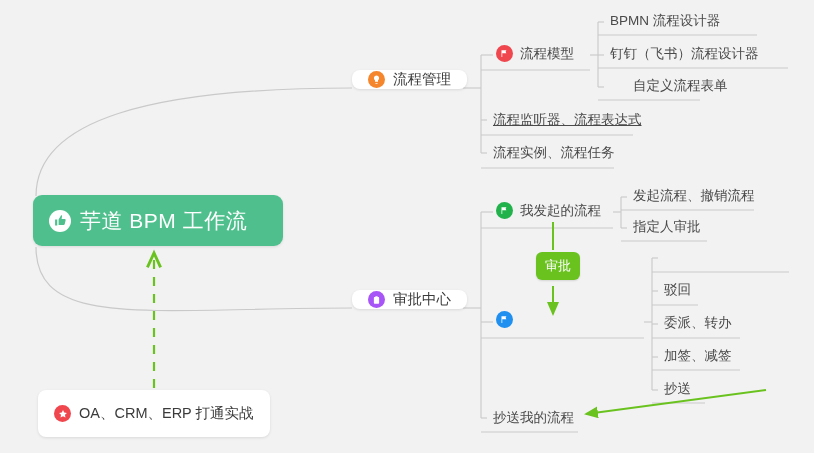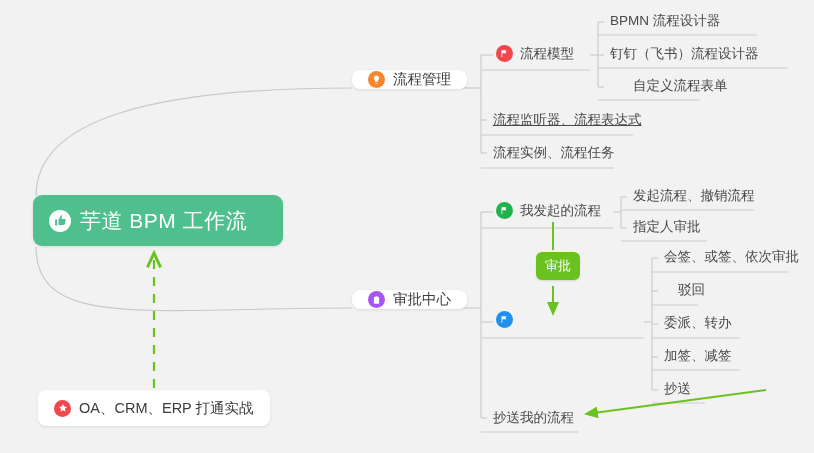--- a/index.html
+++ b/index.html
@@ -23,21 +23,21 @@
     display:flex;align-items:center;gap:9px;
     padding:0 16px;
     box-shadow:0 1px 3px rgba(0,0,0,.10);
   }
   .root .txt{color:#ffffff;font-size:21px;letter-spacing:.5px;}
 
   
   .card{
     background:#ffffff;border-radius:8px;
     display:flex;align-items:center;gap:8px;
-    padding:0 16px;height:36px;
+    padding:0 16px;height:47px;
     box-shadow:0 1px 3px rgba(0,0,0,.10);
     font-size:14.5px;color:#3b3b3b;
   }
   .card.l2{height:19px;font-size:14.5px;}
 
   #node-process-mgmt{left:352px;top:70px;}
   #node-approval-center{left:352px;top:290px;}
   #node-oa-crm-erp{left:38px;top:390px;}
 
   
@@ -231,24 +231,21 @@
   </div>
 
   <div class="leaf with-icon" style="left:494px;top:311px;">
     <span class="ico" style="background:#1f8ff0;">
       <svg width="9" height="9" viewBox="0 0 24 24" fill="#ffffff">
           <path d="M6 3h11l-2 4 2 4H6v10H4V3h2z"></path>
         </svg>
     </span>
   </div>
 
-  <div class="leaf" style="left:658px;top:247px;">
-    <span>会签、或签、依次审批</span>
-  </div>
-  <div class="leaf" style="left:672px;top:280px;">
+  <div class="leaf" style="left:658px;top:280px;">
     <span>驳回</span>
   </div>
   <div class="leaf" style="left:658px;top:313px;">
     <span>委派、转办</span>
   </div>
   <div class="leaf" style="left:658px;top:346px;">
     <span>加签、减签</span>
   </div>
   <div class="leaf" style="left:658px;top:379px;">
     <span>抄送</span>

